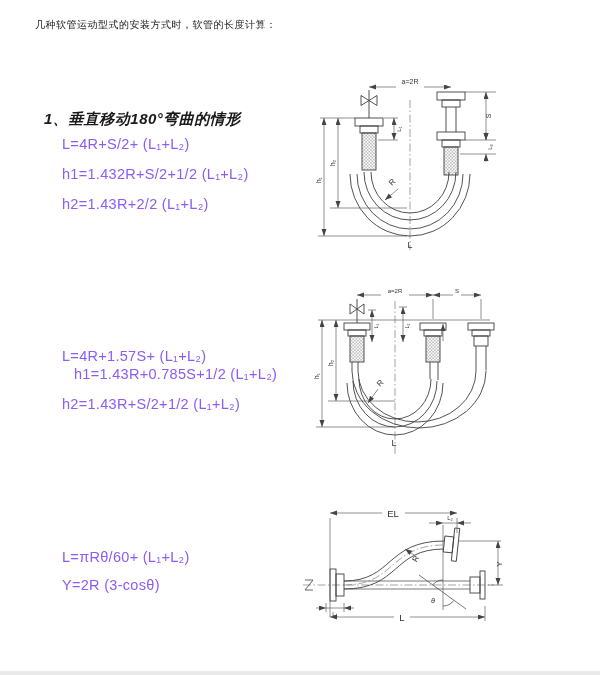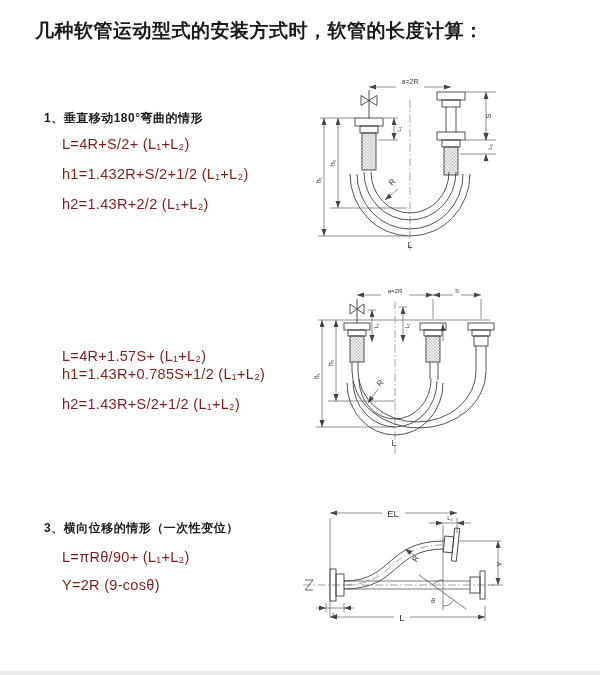--- a/index.html
+++ b/index.html
@@ -1,22 +1,22 @@
 <!DOCTYPE html>
 <html><head>
 <meta charset="utf-8">
 <style>
   html,body{margin:0;padding:0;background:#fff;}
   .page{position:relative;width:600px;height:675px;background:#ffffff;overflow:hidden;
         font-family:"Liberation Sans",sans-serif;color:#1a1a1a;}
-  .title{position:absolute;left:35px;top:18px;font-size:19px;font-weight:bold;letter-spacing:.5px;}
-  .heading{position:absolute;left:44px;font-size:12px;font-weight:bold;letter-spacing:.5px;}
-  .formula{position:absolute;left:62px;font-size:14.5px;letter-spacing:.3px;color:#7f1d1d;}
+  .title{position:absolute;left:35px;top:18px;font-size:10px;font-weight:normal;letter-spacing:.5px;}
+  .heading{position:absolute;left:44px;font-size:15px;font-weight:bold;letter-spacing:.5px;font-style:italic;}
+  .formula{position:absolute;left:62px;font-size:14.5px;letter-spacing:.3px;color:#8b5cf6;}
   #h1{top:110px;} #f1a{top:136px;} #f1b{top:166px;} #f1c{top:196px;}
-  #h2{top:306px;} #f2a{top:336px;margin-top:12px;} #f2b{top:366px;} #f2c{top:396px;}
+  #h2{top:306px;} #f2a{top:336px;margin-top:12px;} #f2b{top:366px;margin-left:12px;} #f2c{top:396px;}
   #h3{top:520px;} #f3a{top:549px;} #f3b{top:577px;} #f3c{top:605px;}
   svg.diagram{position:absolute;}
   #d1{left:310px;top:70px;} #d2{left:310px;top:283px;} #d3{left:298px;top:505px;}
   svg text{fill:#333;font-family:"Liberation Sans",sans-serif;}
   .obj{stroke:#3f3f3f;stroke-width:.9;fill:none;}
   .dim{stroke:#555;stroke-width:.65;fill:none;}
   .cl{stroke:#666;stroke-width:.6;fill:none;stroke-dasharray:8 2.5 1.5 2.5;}
   .bottom-edge{position:absolute;left:0;bottom:0;width:100%;height:4px;background:#e9e9e9;}
 </style>
 </head>
@@ -157,23 +157,22 @@
     <text x="85" y="9.5" font-size="6" text-anchor="middle">a=2R</text>
     <text x="147" y="9.5" font-size="6" text-anchor="middle">S</text>
     <text transform="rotate(-90 68,43)" x="68" y="43" font-size="5.5" text-anchor="middle">L₁</text>
     <text transform="rotate(-90 99,43)" x="99" y="43" font-size="5.5" text-anchor="middle">L₂</text>
     <text transform="rotate(-90 9,93)" x="9" y="93" font-size="6.5" text-anchor="middle">h₁</text>
     <text transform="rotate(-90 23,80)" x="23" y="80" font-size="6.5" text-anchor="middle">h₂</text>
     <text transform="rotate(-45 72,102)" x="72" y="102" font-size="8" text-anchor="middle">R</text>
     <text x="84" y="163" font-size="9" text-anchor="middle">L</text>
   </svg>
 
-  <div id="h3" class="heading">3、横向位移的情形（一次性变位）</div>
-  <div id="f3a" class="formula">L=πRθ/90+ (L₁+L₂)</div>
-  <div id="f3b" class="formula">Y=2R (9-cosθ)</div>
+  <div id="f3a" class="formula">L=πRθ/60+ (L₁+L₂)</div>
+  <div id="f3b" class="formula">Y=2R (3-cosθ)</div>
 
   <svg id="d3" class="diagram" width="300" height="140" viewBox="0 0 300 140">
     <defs>
       <marker id="ar3" markerWidth="8" markerHeight="6" refX="7.5" refY="2.5" orient="auto" markerUnits="userSpaceOnUse">
         <path d="M0.5,0 L7.5,2.5 L0.5,5 Z" fill="#444"></path>
       </marker>
     </defs>
     <path class="cl" d="M5,80 H196"></path>
     <path class="cl" d="M46,80 C98,80 91,40 146,40"></path>
     <g class="obj">

